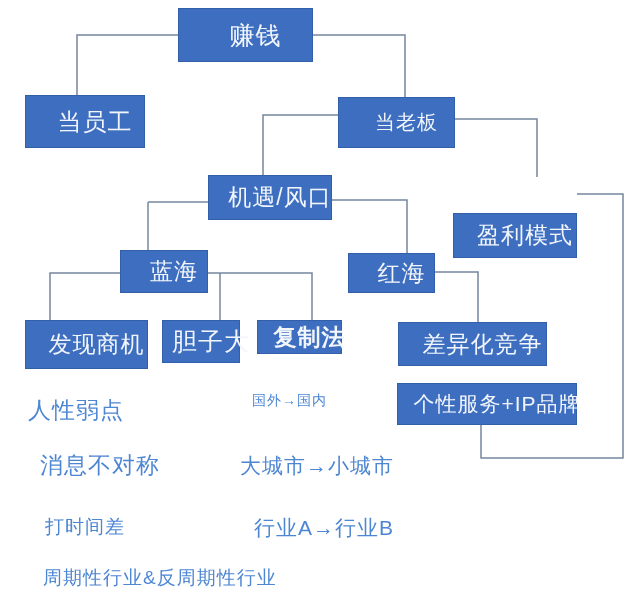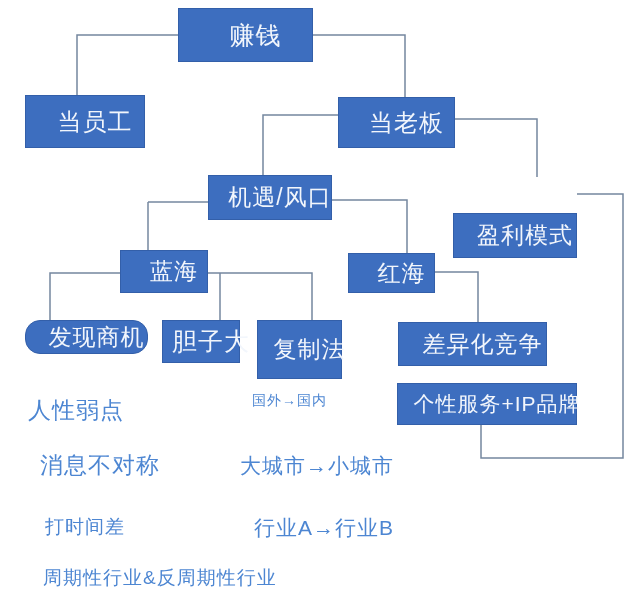--- a/index.html
+++ b/index.html
@@ -66,49 +66,49 @@
   </svg>
 
   <div class="node" style="left:178px;top:8px;width:135px;height:54px;font-size:25px;">
     <span>赚钱</span>
   </div>
 
   <div class="node" style="left:25px;top:95px;width:120px;height:53px;font-size:24px;">
     <span>当员工</span>
   </div>
 
-  <div class="node" style="left:338px;top:97px;width:117px;height:51px;font-size:24px;">
+  <div class="node" style="left:338px;top:97px;width:117px;height:51px;font-size:20px;">
     <span>当老板</span>
   </div>
 
   <div class="node" style="left:208px;top:175px;width:124px;height:45px;font-size:23px;">
     <span>机遇/风口</span>
   </div>
 
   <div class="node" style="left:453px;top:177px;width:124px;height:45px;font-size:23px;margin-top:36px;">
     <span>盈利模式</span>
   </div>
 
   <div class="node" style="left:120px;top:250px;width:88px;height:43px;font-size:23px;">
     <span>蓝海</span>
   </div>
 
   <div class="node" style="left:348px;top:253px;width:87px;height:40px;font-size:23px;">
     <span>红海</span>
   </div>
 
-  <div class="node" style="left:25px;top:320px;width:123px;height:34px;font-size:23px;border-radius:15px;">
+  <div class="node" style="left:25px;top:320px;width:123px;height:49px;font-size:23px;">
     <span>发现商机</span>
   </div>
 
   <div class="node" style="left:162px;top:320px;width:78px;height:43px;font-size:25px;">
     <span>胆子大</span>
   </div>
 
-  <div class="node" style="left:257px;top:320px;width:85px;height:59px;font-size:23px;">
+  <div class="node" style="left:257px;top:320px;width:85px;height:34px;font-size:23px;font-weight:bold;">
     <span>复制法</span>
   </div>
 
   <div class="node" style="left:398px;top:322px;width:149px;height:44px;font-size:23px;">
     <span>差异化竞争</span>
   </div>
 
   <div class="node" style="left:397px;top:383px;width:180px;height:42px;font-size:21px;">
     <span>个性服务+IP品牌</span>
   </div>

